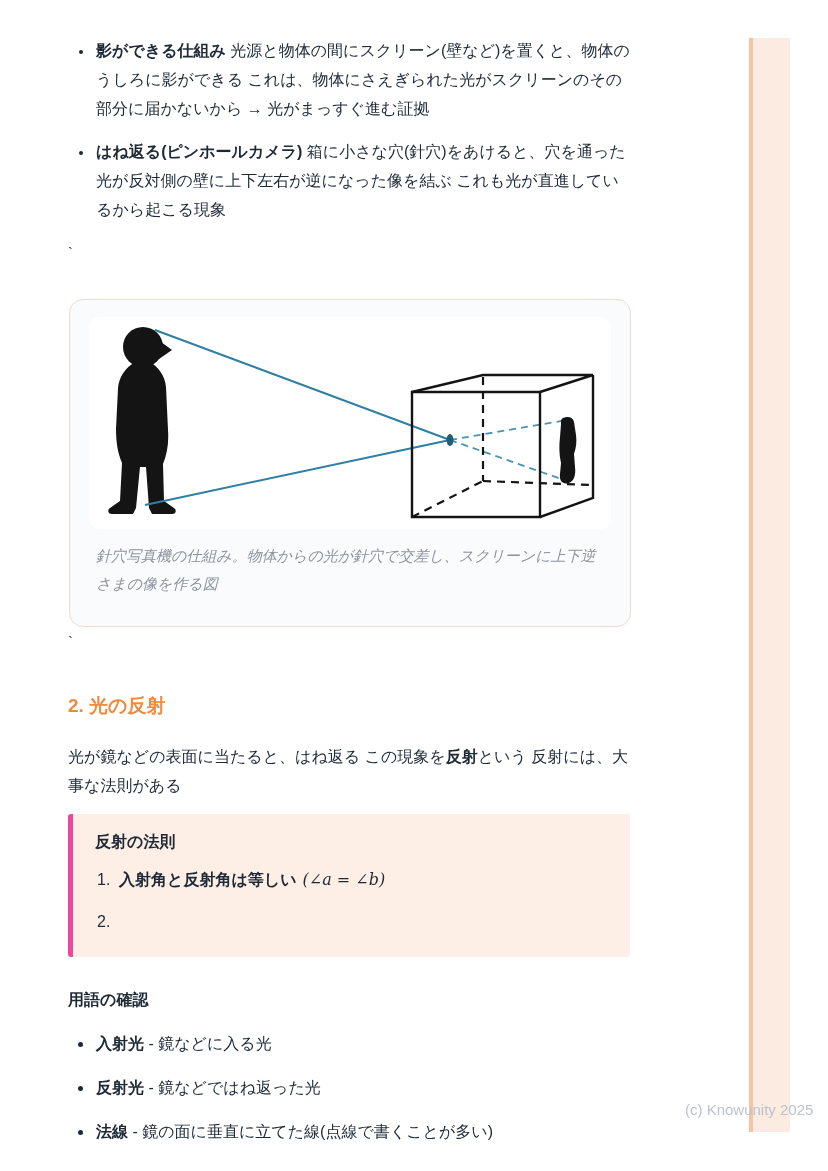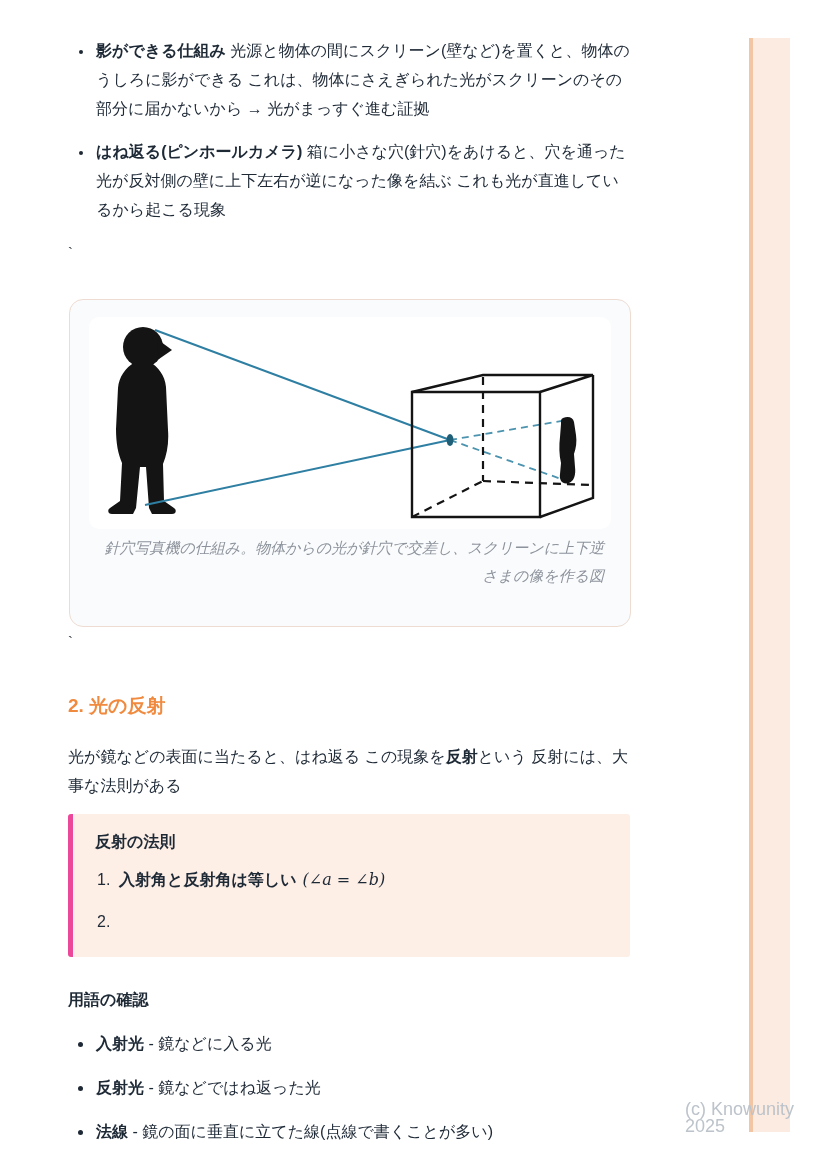--- a/index.html
+++ b/index.html
@@ -16,21 +16,21 @@
   ul.bullets > li::marker { color:#1e2936; font-size:14px; }
 
   .stray { margin:0; height:29px; font-size:15px; }
 
   .figure-card {
     box-sizing:border-box; margin:32px 0 0 1px; width:562px; height:328px;
     background:#fafbfc; border:1px solid #eedcd2; border-radius:14px;
   }
   .figure-image { width:522px; height:212px; margin:17px auto 0; background:#ffffff; border-radius:10px; overflow:hidden; }
   .figure-caption {
-    margin:5px 26px 0; text-align:right; font-style:italic;
+    margin:13px 26px 0; text-align:left; font-style:italic;
     font-size:15px; line-height:28px; color:#8d939c;
   }
 
   h2.section-heading { margin:33px 0 0; font-size:19px; line-height:34px; font-weight:700; color:#f08a3e; }
   .intro-para { margin:19px 0 0; }
 
   .callout {
     box-sizing:border-box; margin-top:14px; width:562px;
     background:#fdeee6; border-left:5px solid #ec4899; border-radius:3px;
     padding:13px 24px 8px 22px;
@@ -42,21 +42,21 @@
   .math { font-family:"DejaVu Serif","Liberation Serif",serif; font-style:italic; margin-left:6px; }
 
   .terms-heading { margin:28px 0 0; font-weight:700; }
   ul.terms { list-style:disc; margin:15px 0 0; padding:0 0 0 26px; }
   ul.terms > li { margin-bottom:15px; padding-left:2px; }
 
   .side-stripe {
     position:absolute; left:749px; top:38px; width:41px; height:1094px;
     box-sizing:border-box; background:#fcebe1; border-left:4px solid #f2c5a4; z-index:1;
   }
-  .watermark { position:absolute; left:685px; top:1101px; font-size:18px; line-height:17px; color:#bcc3ca; z-index:3; }
+  .watermark { position:absolute; left:685px; top:1101px; font-size:15px; line-height:17px; color:#bcc3ca; z-index:3; }
 </style>
 </head>
 <body>
 
 <div class="page">
 
   <div class="side-stripe"></div>
 
   <div class="content">
 

